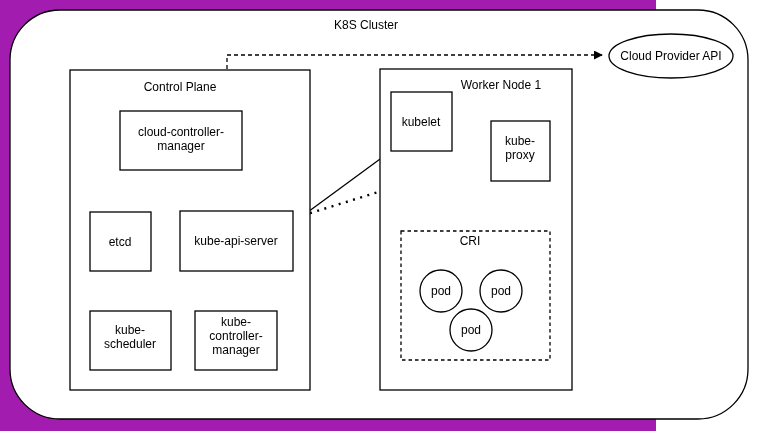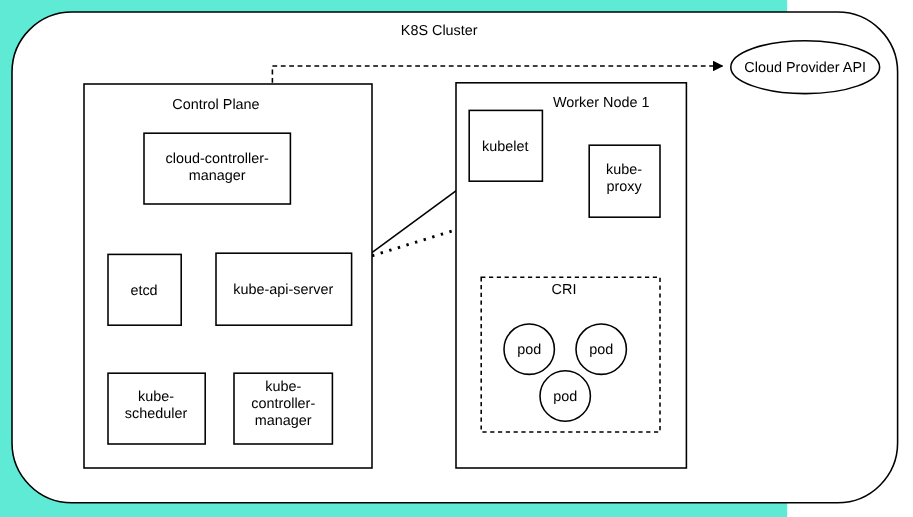--- a/index.html
+++ b/index.html
@@ -1,16 +1,16 @@
 <!DOCTYPE html>
 <html><head>
 <meta charset="utf-8">
 <style>
   html, body { margin: 0; padding: 0; background: #ffffff; }
-  .stage { width: 656px; height: 431px; position: relative; background: #5eead4; }
+  .stage { width: 656px; height: 431px; position: relative; background: #a21caf; }
   svg { display: block; }
   .box   { fill: #ffffff; stroke: #000000; stroke-width: 1.3; }
   .lbl   { font-family: "Liberation Sans", sans-serif; font-size: 12px; fill: #000000;
            text-anchor: middle; }
   .edge  { stroke: #000000; stroke-width: 1.3; fill: none; }
   .edge-dashed { stroke-dasharray: 4 3; }
   .edge-dotted { stroke-width: 2.4; stroke-dasharray: 2 5.5; }
   .box-dashed  { stroke-dasharray: 3.5 3; }
 </style>
 </head>

